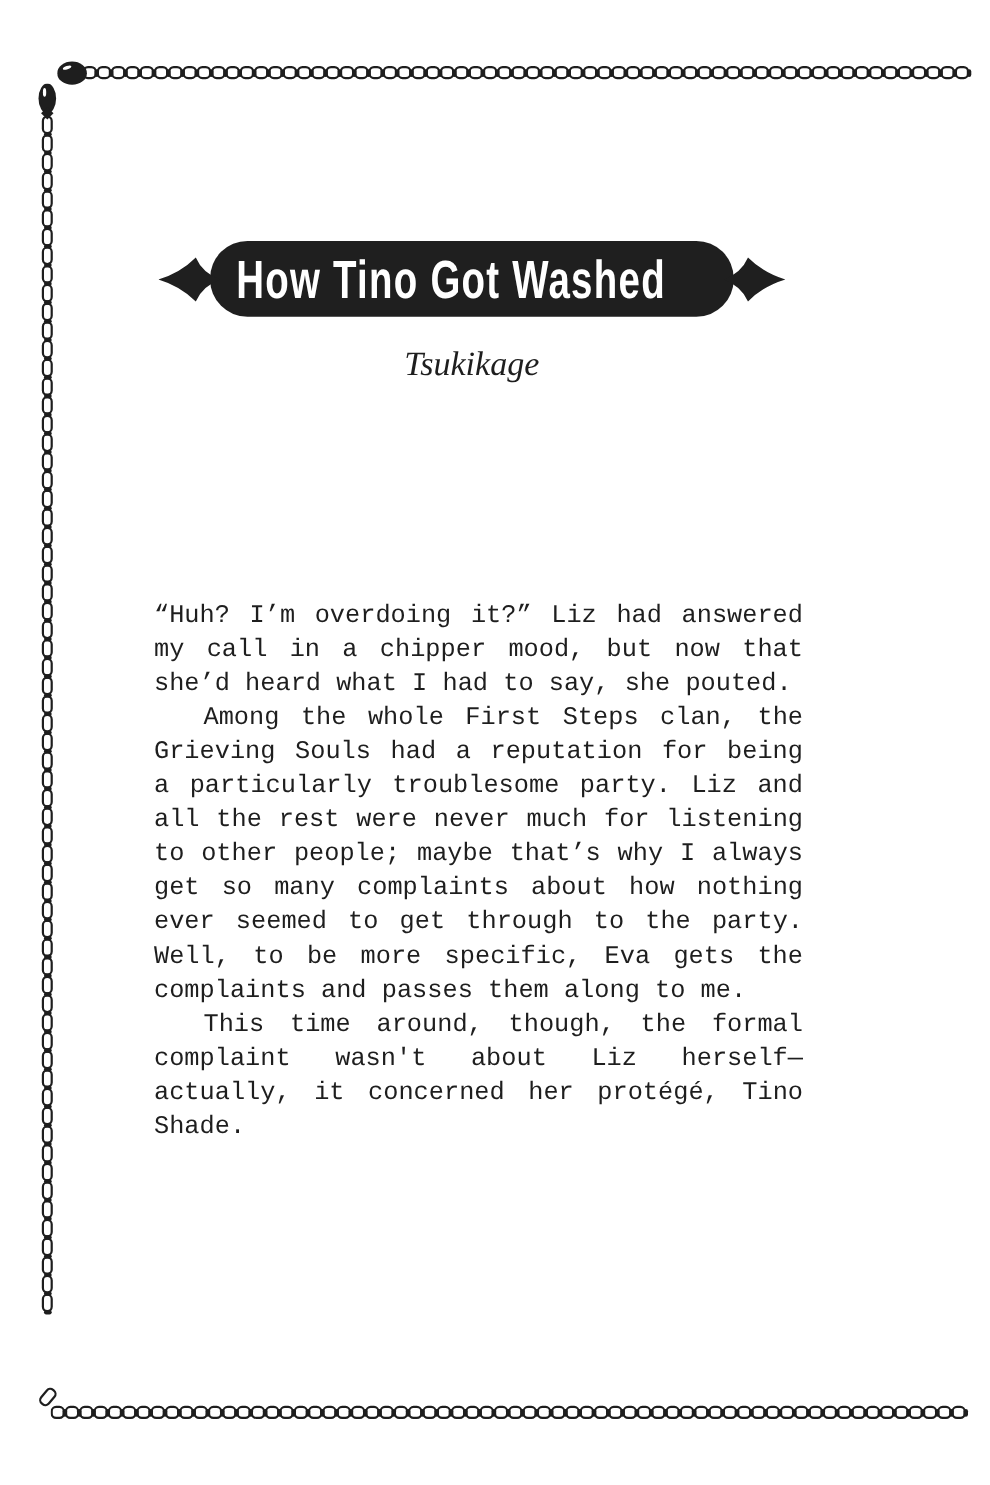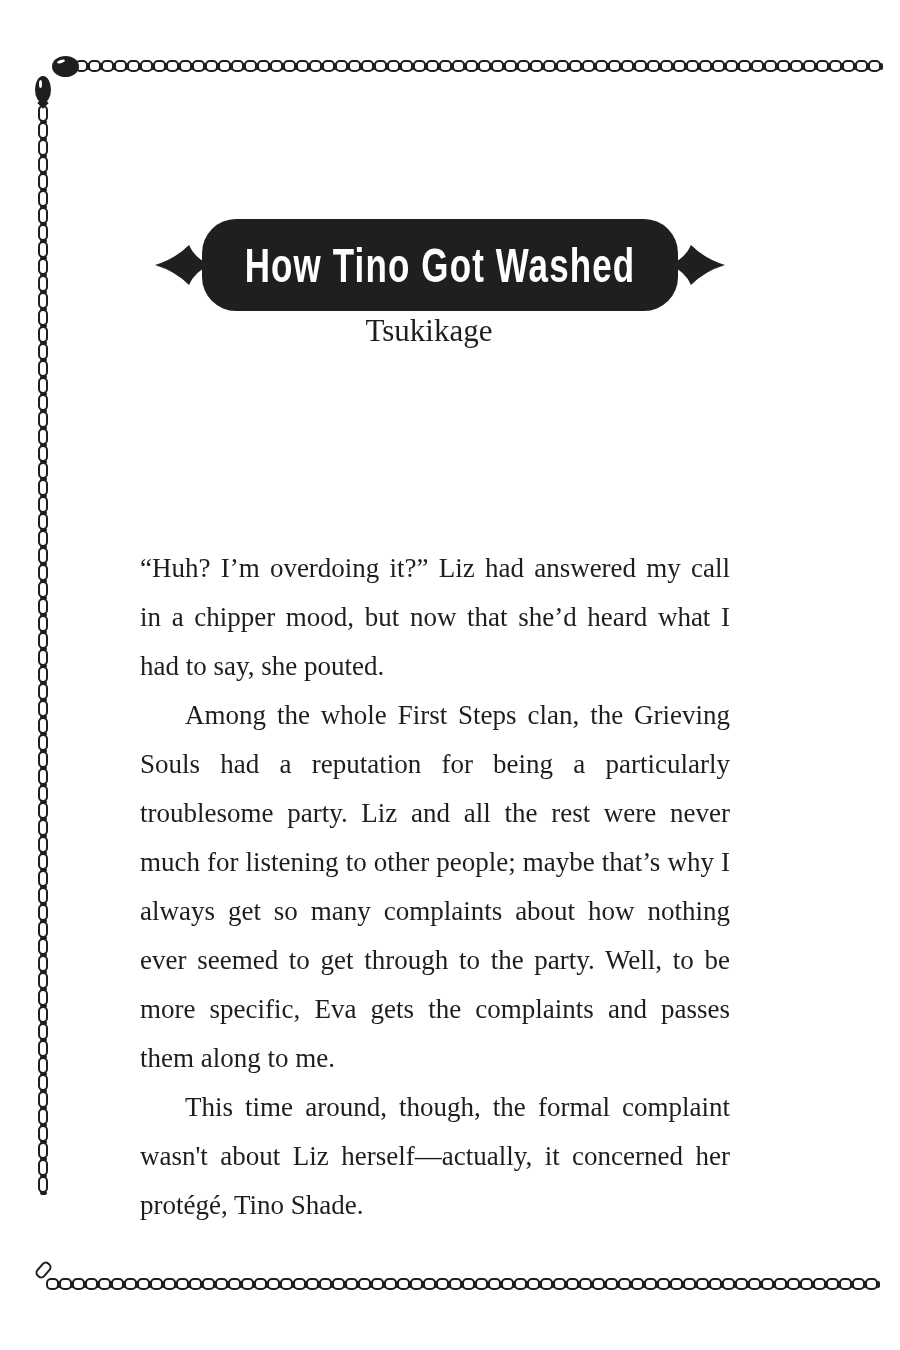--- a/index.html
+++ b/index.html
@@ -72,48 +72,48 @@
     border-radius:2px;margin:-2px 0;
   }
   .corner-link{
     position:absolute;left:38px;top:1261px;width:7px;height:14px;
     border:2.5px solid var(--ink);border-radius:5px;
     transform:rotate(40deg);
   }
 
   
   .banner{
-    position:absolute;left:202px;top:219px;width:476px;height:92px;
+    position:absolute;left:191px;top:219px;width:476px;height:69px;
     background:var(--banner-bg);border-radius:34px;
-    display:flex;align-items:center;justify-content:center;
+    display:flex;align-items:center;justify-content:flex-end;
   }
   .banner-title{
     font-family:"Liberation Sans", sans-serif;
     font-weight:700;font-size:46px;line-height:1;
     letter-spacing:1.5px;white-space:nowrap;
     color:var(--title-text);
     transform:scale(0.76,1.06);
   }
   .banner-arrow{
     position:absolute;top:50%;width:56px;height:46px;margin-top:-23px;
   }
   .banner-arrow.left{left:-47px;}
   .banner-arrow.right{right:-47px;transform:scaleX(-1);}
 
   
   .author{
     position:absolute;left:191px;top:313px;width:476px;
-    text-align:center;font-size:31px;color:var(--ink);
+    text-align:center;font-size:31px;color:var(--ink);font-style:italic;
   }
 
   
   .body-text{
     position:absolute;left:140px;top:544px;width:590px;
-    font-size:27px;line-height:49px;
-    text-align:justify;color:var(--ink);
+    font-size:23px;line-height:31px;
+    text-align:justify;color:var(--ink);font-family:Liberation Mono, monospace;
   }
   .body-text p{margin:0;text-indent:45px;}
   .body-text p.first{text-indent:0;}
 </style>
 </head>
 <body>
 
 <div class="page">
 
   <div class="chain-top">

